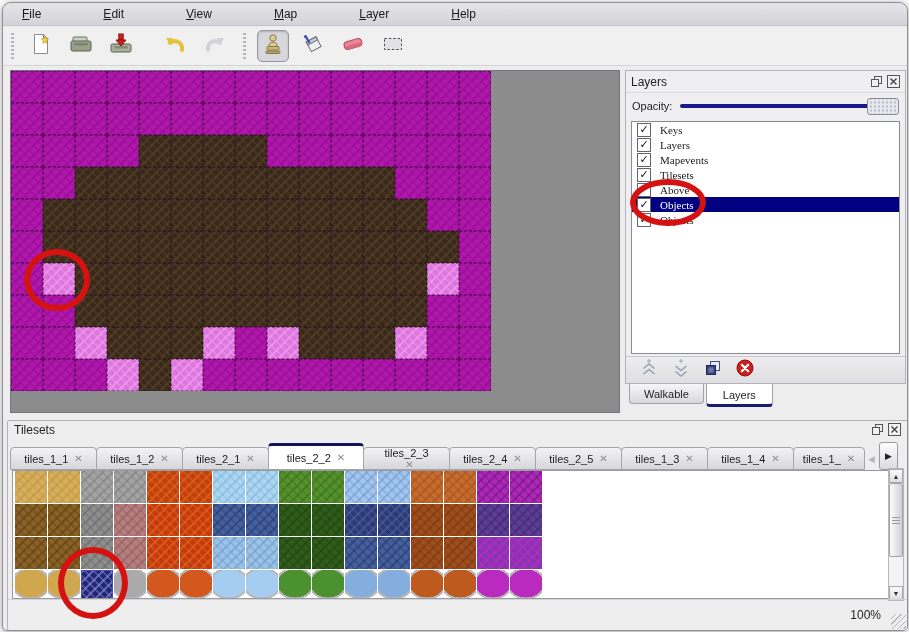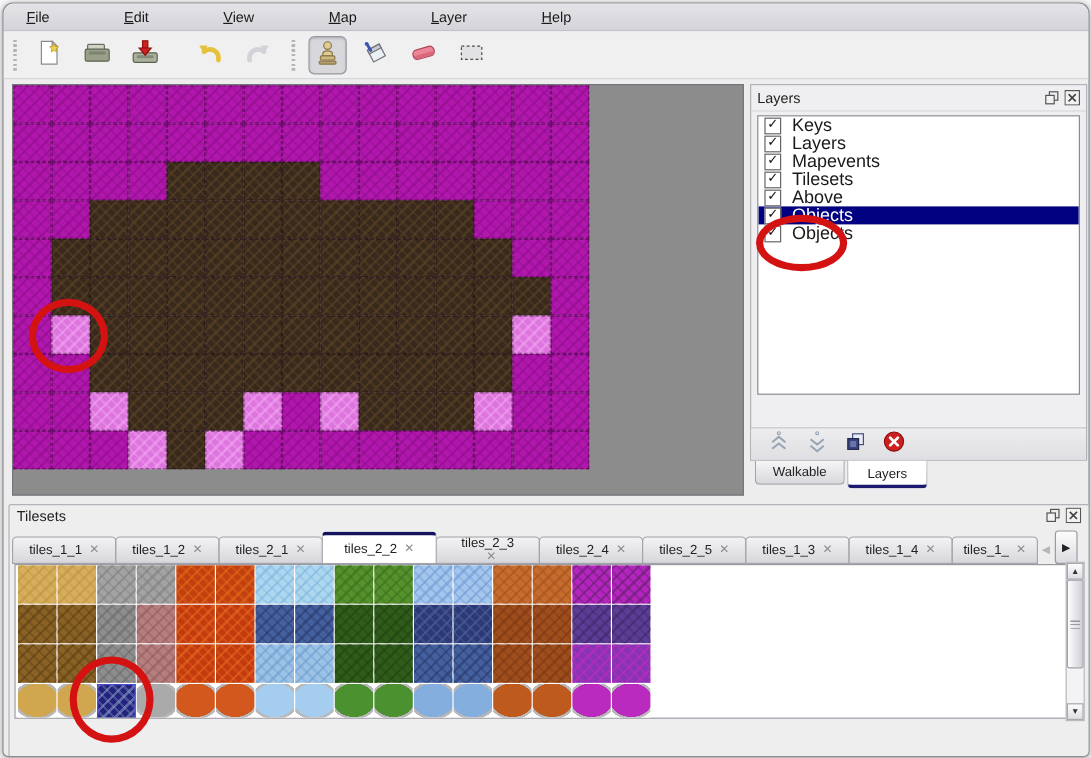--- a/index.html
+++ b/index.html
@@ -35,21 +35,21 @@
   .slider{flex:1;position:relative;height:16px;}
   .slider-groove{position:absolute;left:0;right:0;top:6px;height:4px;background:#1a1a8e;border-radius:2px;}
   .slider-handle{position:absolute;right:0;top:0;width:30px;height:15px;background:#e6e9ef;border:1px solid #8c8c96;border-radius:3px;
     background-image:radial-gradient(circle,#b9bcc4 1px,transparent 1.2px);background-size:4px 4px;background-position:center;}
   #layer-list{margin:3px 5px;height:231px;background:#fff;border:1px solid #8a8a92;overflow:hidden;}
   .layer-row{height:15px;display:flex;align-items:center;padding-left:5px;}
   .layer-row.selected{background:#000080;}
   .layer-row.selected .layer-name{color:#fff;}
   .layer-check{width:12px;height:12px;background:#fff;border:1px solid #666;font-size:11px;line-height:11px;
     font-weight:bold;color:#111;text-align:center;margin-right:9px;flex:none;}
-  .layer-name{font-size:15px;color:#1a1a1a;}
+  .layer-name{font-size:11px;color:#1a1a1a;font-family:Liberation Serif, serif;}
   #layer-btns{position:absolute;left:0;bottom:0;width:100%;height:27px;background:linear-gradient(#ededef,#dfdfe3);
     border-top:1px solid #c6c6cc;display:flex;align-items:center;padding-left:10px;box-sizing:border-box;}
   .layer-btn{width:26px;height:22px;margin-right:6px;display:flex;align-items:center;justify-content:center;}
   #dock-tabs{position:absolute;left:626px;top:381px;height:27px;display:flex;align-items:flex-start;}
   .dock-tab{font-size:11px;color:#222;background:linear-gradient(#f6f6f7,#d8d8dc);border:1px solid #a2a2aa;
     border-top:none;border-radius:0 0 4px 4px;padding:4px 14px 3px;margin-right:2px;}
   .dock-tab.active{background:#fff;border-bottom:3px solid #1a1a6e;padding:5px 16px 3px;position:relative;z-index:2;}
   
   #tilesets-panel{position:absolute;left:4px;top:417px;width:901px;height:211px;background:#eeeeef;
     border:1px solid #b2b2b8;border-radius:2px;box-sizing:border-box;}
@@ -326,20 +326,27 @@
         <svg width="13" height="13">
             <rect x="4.5" y="1.5" width="7" height="7" fill="none" stroke="#555"></rect>
             <rect x="1.5" y="4.5" width="7" height="7" fill="#f2f2f2" stroke="#555"></rect>
           </svg>
       </span>
       <span class="panel-winbtn">
         <svg width="13" height="13">
             <rect x="0.5" y="0.5" width="12" height="12" fill="#f2f2f2" stroke="#555"></rect>
             <path d="M3.5 3.5l6 6M9.5 3.5l-6 6" stroke="#444" stroke-width="1.4"></path>
           </svg>
+      </span>
+    </div>
+    <div class="opacity-row">
+      <span class="opacity-label">Opacity:</span>
+      <span class="slider">
+        <span class="slider-groove"></span>
+        <span class="slider-handle"></span>
       </span>
     </div>
     <div id="layer-list">
         <div class="layer-row">
           <div class="layer-check">✓</div>
           <div class="layer-name">Keys</div>
         </div>
         <div class="layer-row">
           <div class="layer-check">✓</div>
           <div class="layer-name">Layers</div>
@@ -528,17 +535,21 @@
           <div class="ts-cell" style="background: radial-gradient(30px 24px at 50% 42%, rgb(187, 42, 191) 0px, rgb(187, 42, 191) 58%, rgba(0, 0, 0, 0.28) 59%, rgba(0, 0, 0, 0.28) 66%, transparent 67%) rgb(255, 255, 255);"></div>
         </div>
     </div>
     <div id="ts-vscroll">
       <div class="sb-arrow" style="top:0;">▲</div>
       <div id="sb-thumb">
           <div id="sb-grip"></div>
         </div>
       <div class="sb-arrow" style="bottom:0;">▼</div>
     </div>
+    <div id="ts-status">
+      <span id="ts-zoom">100%</span>
+      <span id="ts-grip"></span>
+    </div>
   </div>
 <div class="red-circle" style="left: 21px; top: 246px; width: 66px; height: 62px; border-color: rgb(212, 18, 18);"></div>
     <div class="red-circle" style="left: 627px; top: 176px; width: 76px; height: 47px; border-color: rgb(212, 18, 18);"></div>
     <div class="red-circle" style="left: 55px; top: 544px; width: 70px; height: 72px; border-color: rgb(212, 18, 18);"></div>
   </div>
 
 </body></html>

